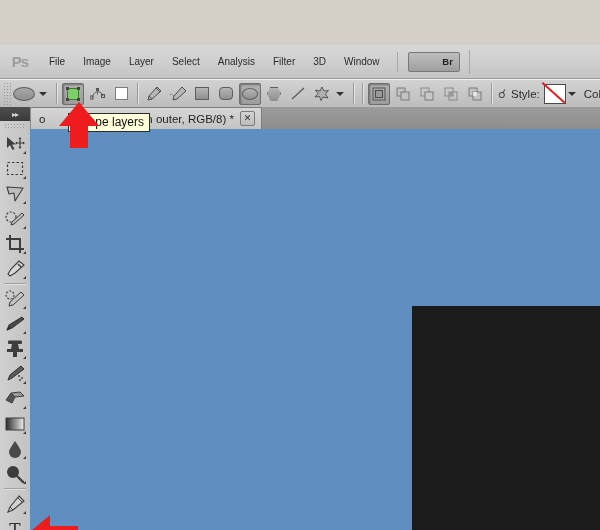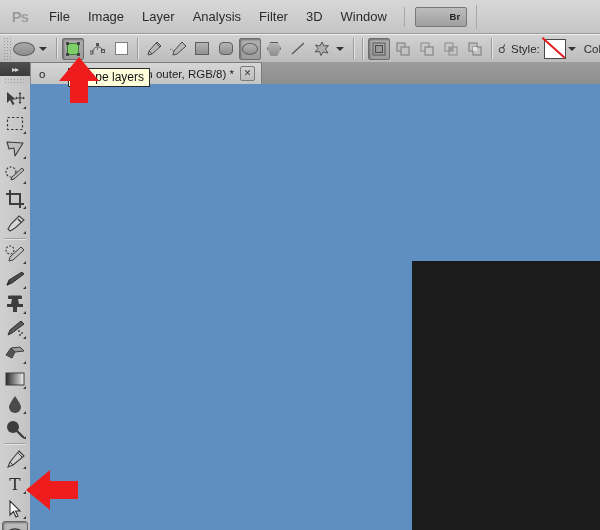--- a/index.html
+++ b/index.html
@@ -3,37 +3,37 @@
 <meta charset="utf-8">
 <style>
   html,body{margin:0;padding:0;}
   body{
     width:600px;height:530px;overflow:hidden;
     font-family:"Liberation Sans", sans-serif;
     font-size:12px;
     background:#d4d0c8;
     -webkit-font-smoothing:antialiased;
   }
-  .app{position:relative;width:600px;height:428px;background:#d946ef;}
+  .app{position:relative;width:600px;height:428px;background:#d946ef;margin-top:45px;}
 
   
   .menubar{
     position:absolute;left:0;top:0;width:600px;height:33px;
     background:linear-gradient(to bottom,#d7d7d7 0%,#cfcfcf 50%,#c4c4c4 100%);
     border-bottom:1px solid #9a9a9a;
     display:flex;align-items:center;
   }
   .ps-logo{
     width:40px;height:33px;display:flex;align-items:center;justify-content:center;
     font-size:15px;font-weight:bold;color:#9c9c9c;letter-spacing:-1px;
     font-family:"Liberation Sans", sans-serif;
   }
   .menu-item{
     height:33px;display:flex;align-items:center;padding:16px 9px;
-    font-size:13px;color:#2b2b2b;white-space:nowrap;
+    font-size:10px;color:#2b2b2b;white-space:nowrap;
   }
   .menu-sep{
     width:1px;height:20px;background:#a8a8a8;margin:0 8px;flex:none;
   }
   .br-btn{
     width:22px;height:18px;margin-left:2px;
     background:linear-gradient(to bottom,#bdbdbd,#9f9f9f);
     border:1px solid #777;border-radius:2px;
     display:flex;align-items:center;justify-content:center;
     font-size:9.5px;color:#222;font-weight:bold;padding-left:28px;
@@ -184,20 +184,21 @@
 </head>
 <body>
 
 <div class="app">
 
   <div class="menubar">
     <div class="ps-logo">Ps</div>
     <div class="menu-item">File</div>
     <div class="menu-item">Image</div>
     <div class="menu-item">Layer</div>
+    <div class="menu-item">Select</div>
     <div class="menu-item">Analysis</div>
     <div class="menu-item">Filter</div>
     <div class="menu-item">3D</div>
     <div class="menu-item">Window</div>
     <div class="menu-sep"></div>
     <div class="br-btn">Br</div>
     <div class="menu-sep2"></div>
   </div>
 
   <div class="optionsbar">

